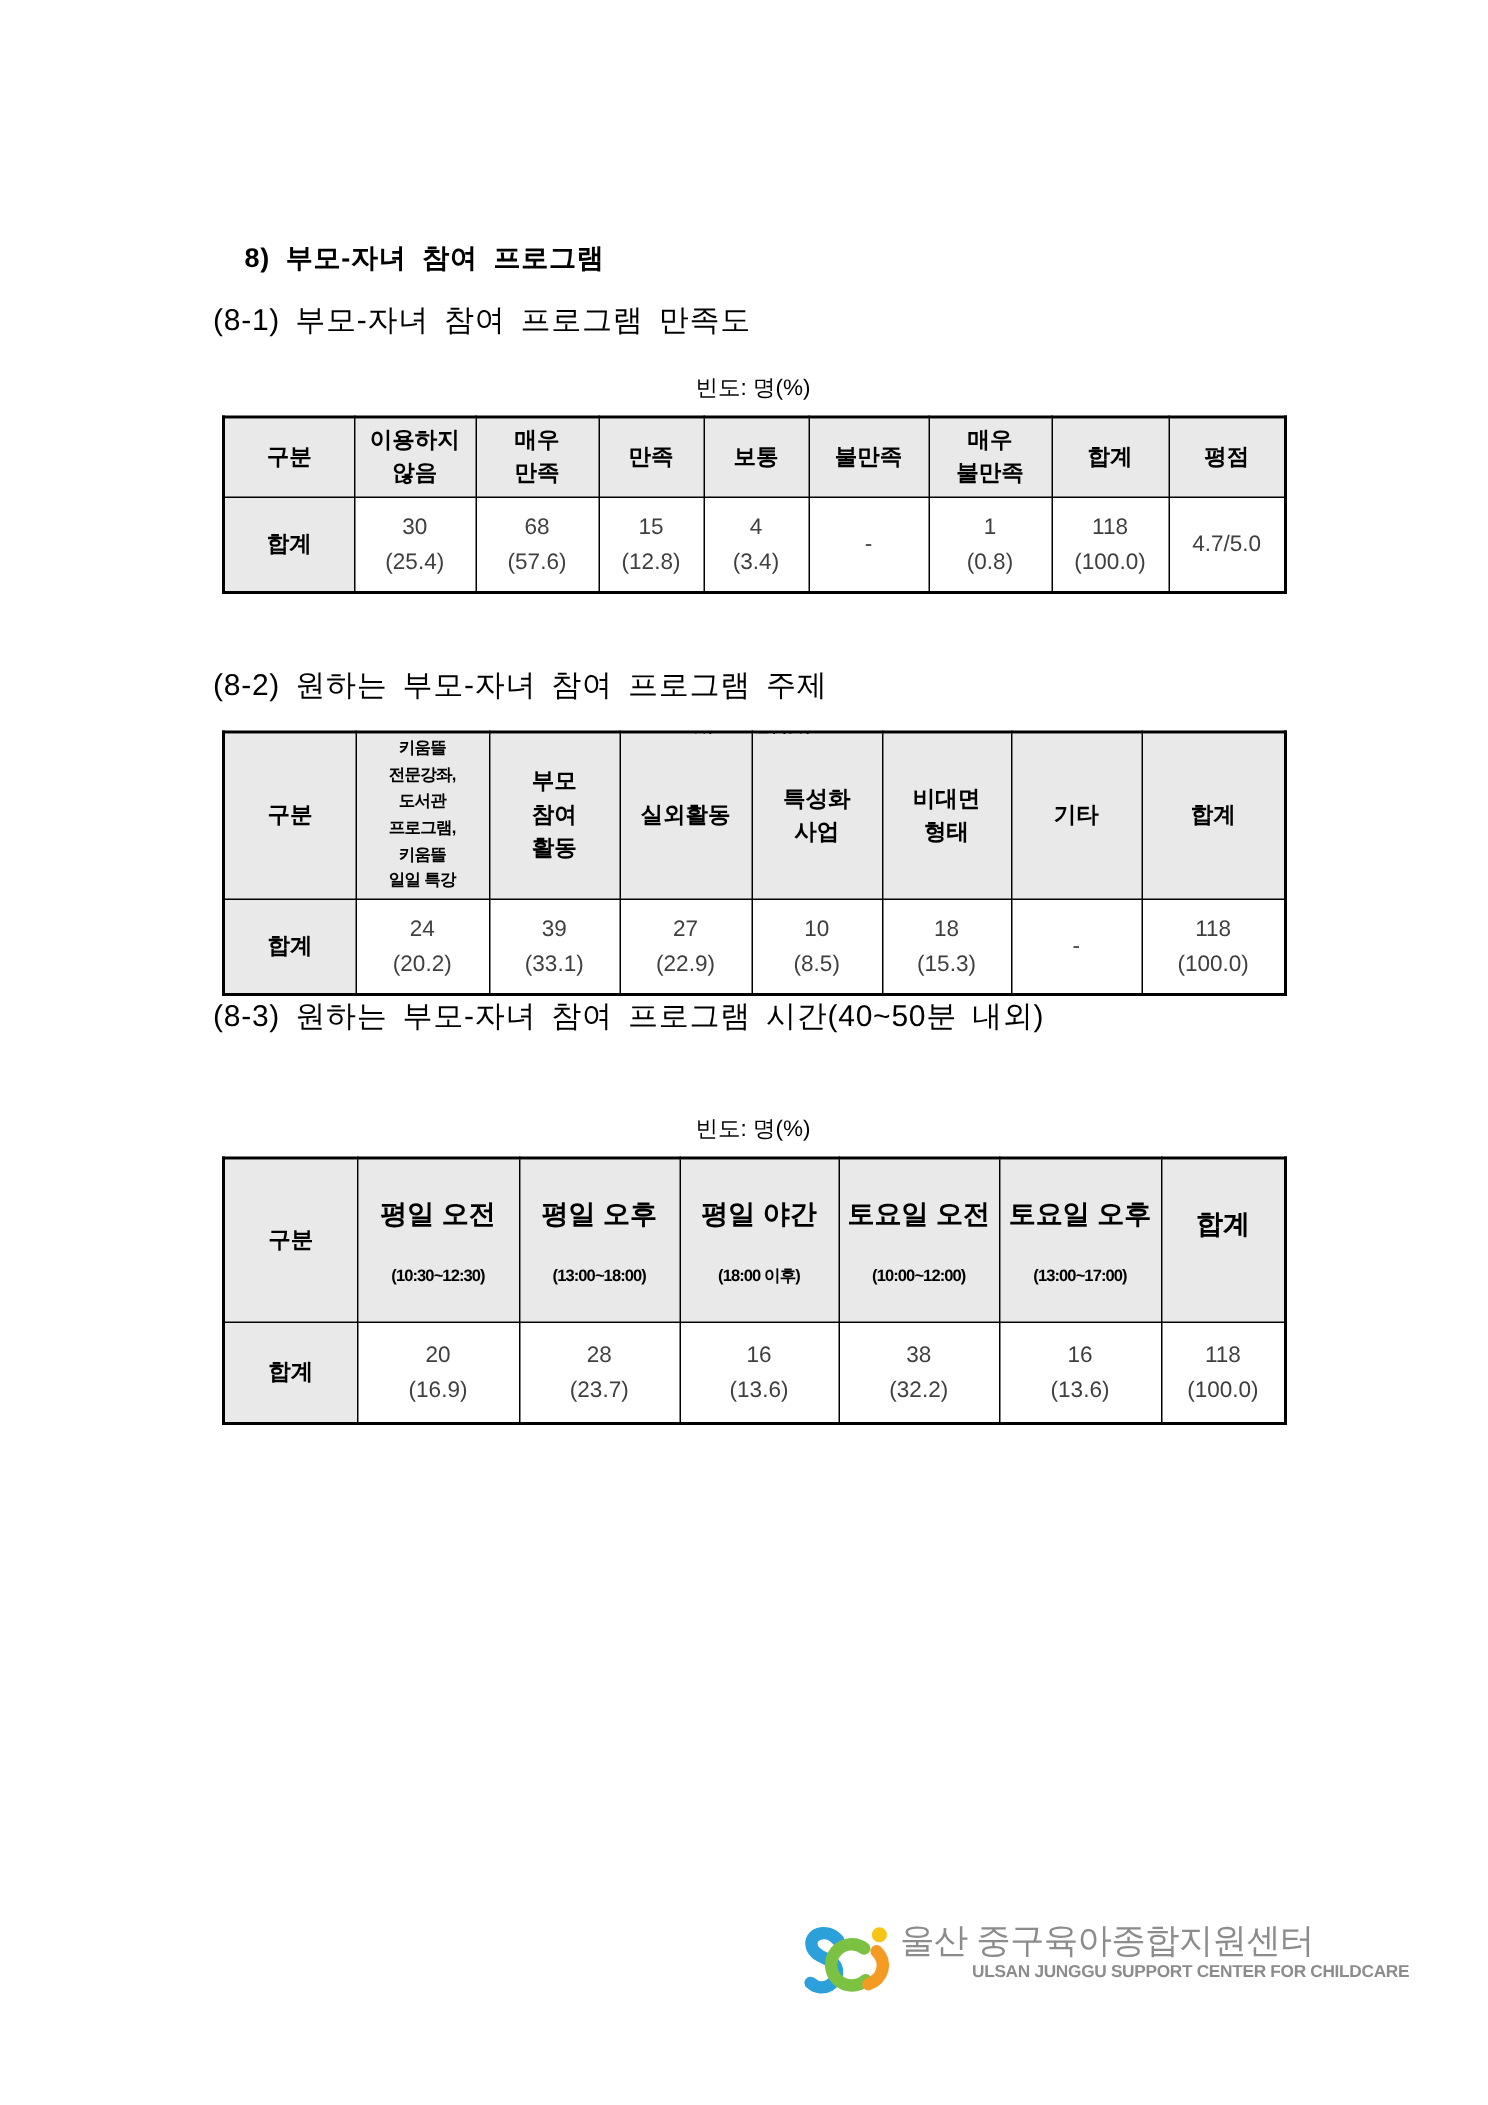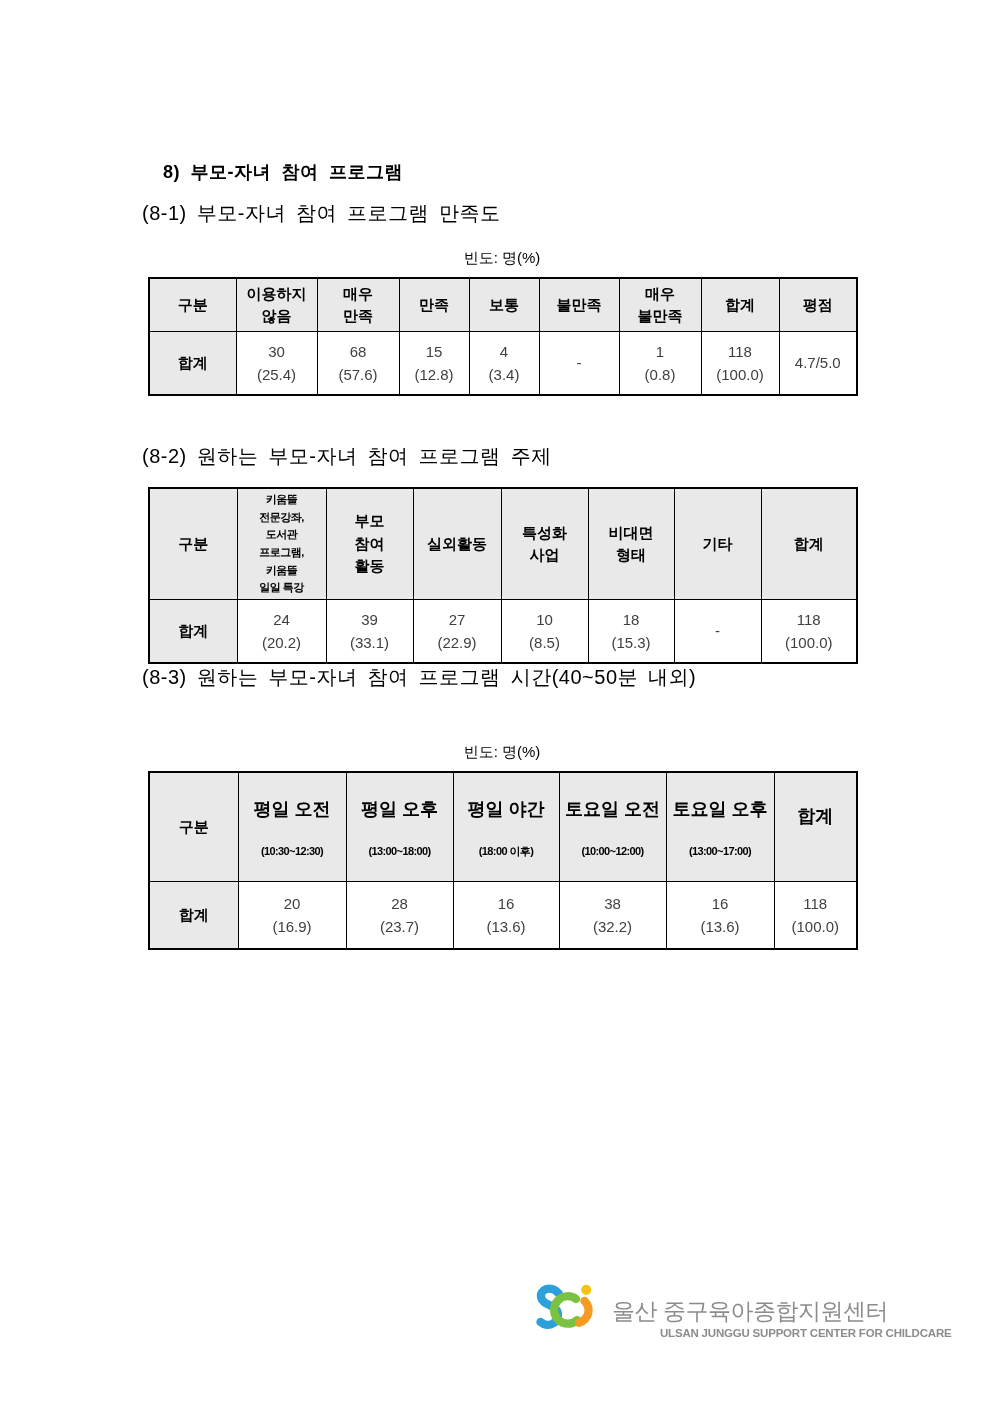--- a/index.html
+++ b/index.html
@@ -84,22 +84,21 @@
   .t3 tr.data th, .t3 tr.data td { height: 66px; }
   .t2 th.smalltxt { font-size: 11px; line-height: 1.6; letter-spacing: -0.5px; }
   .t3 .lbl { font-size: 18px; line-height: 1.45; }
   .t3 .time { font-size: 11px; line-height: 1.3; letter-spacing: -0.6px; }
 
   .footer {
     position: absolute;
     left: 534px;
     top: 1281px;
     display: flex;
-    align-items: flex-end;
-    gap: 12px;
+    align-items: flex-start;
   }
   .footer .names { display: flex; flex-direction: column; align-items: flex-start; }
   .org-ko {
     font-size: 23px;
     color: #8c8c8c;
     letter-spacing: -0.5px;
     line-height: 1.1;
   }
   .org-en {
     font-size: 11.5px;

